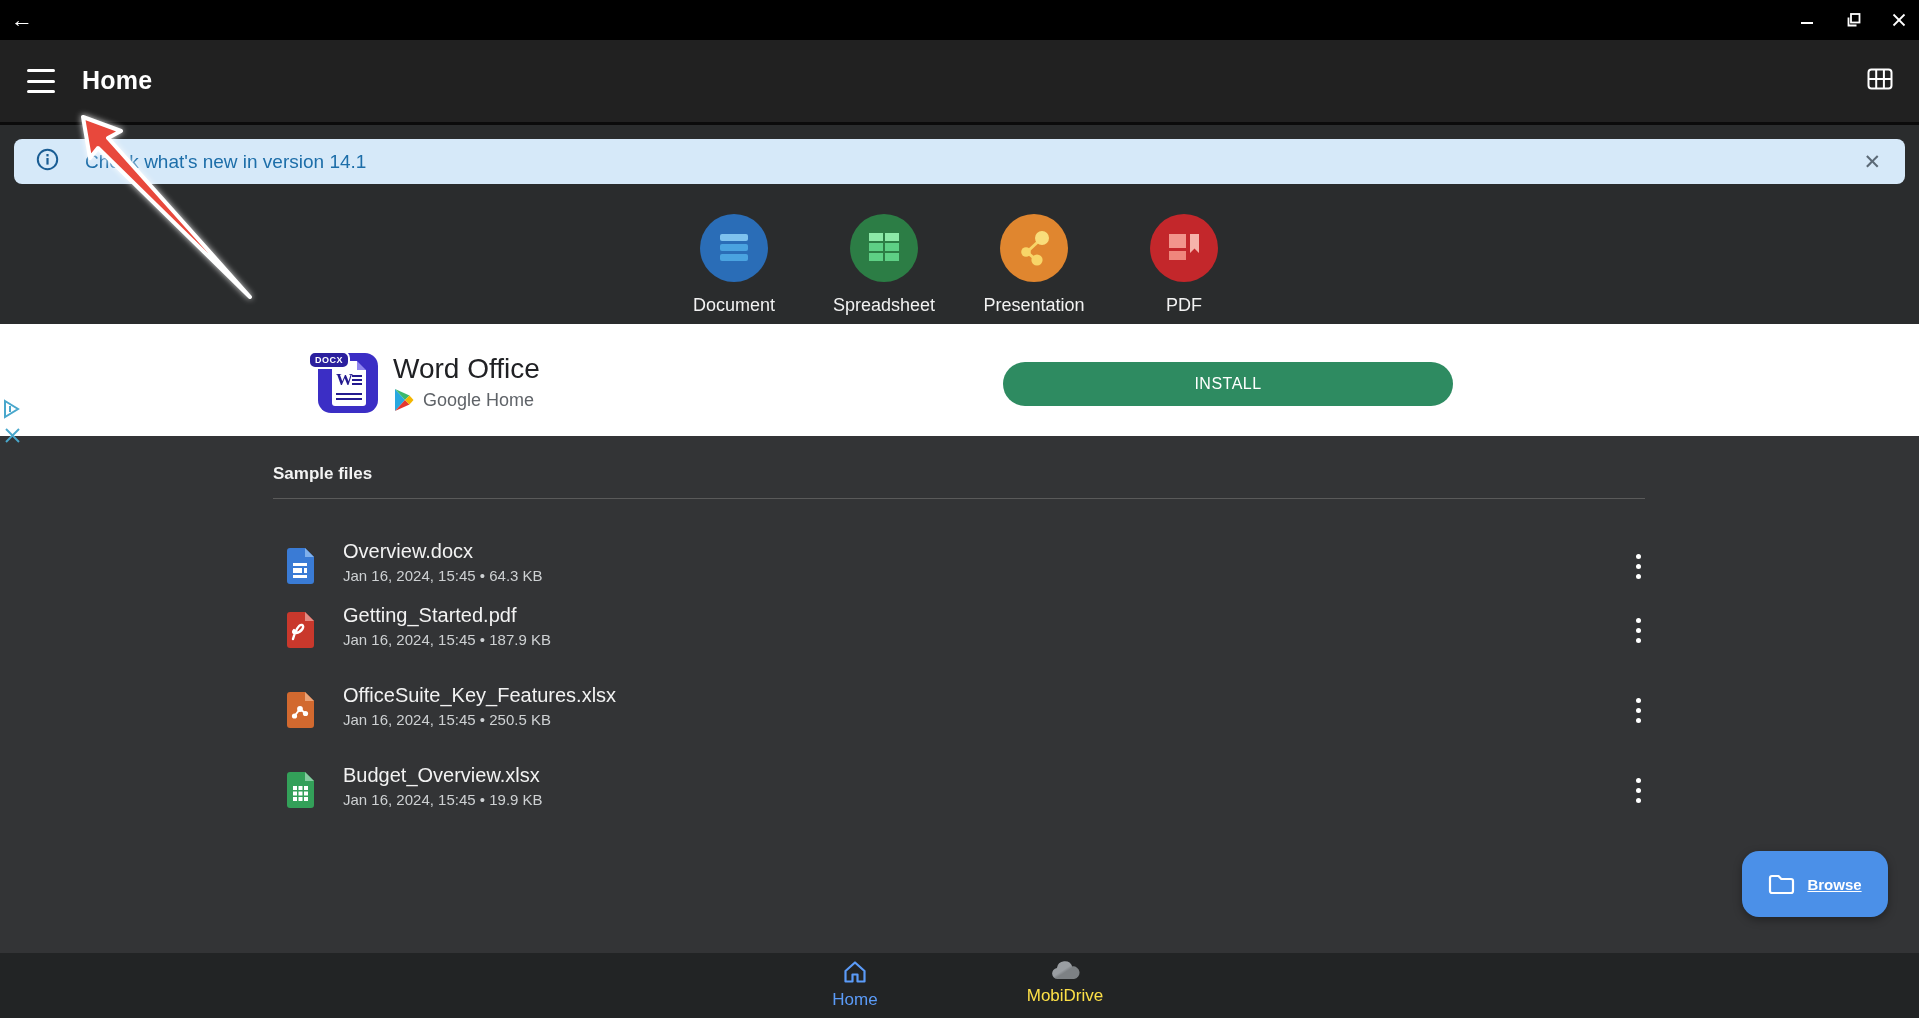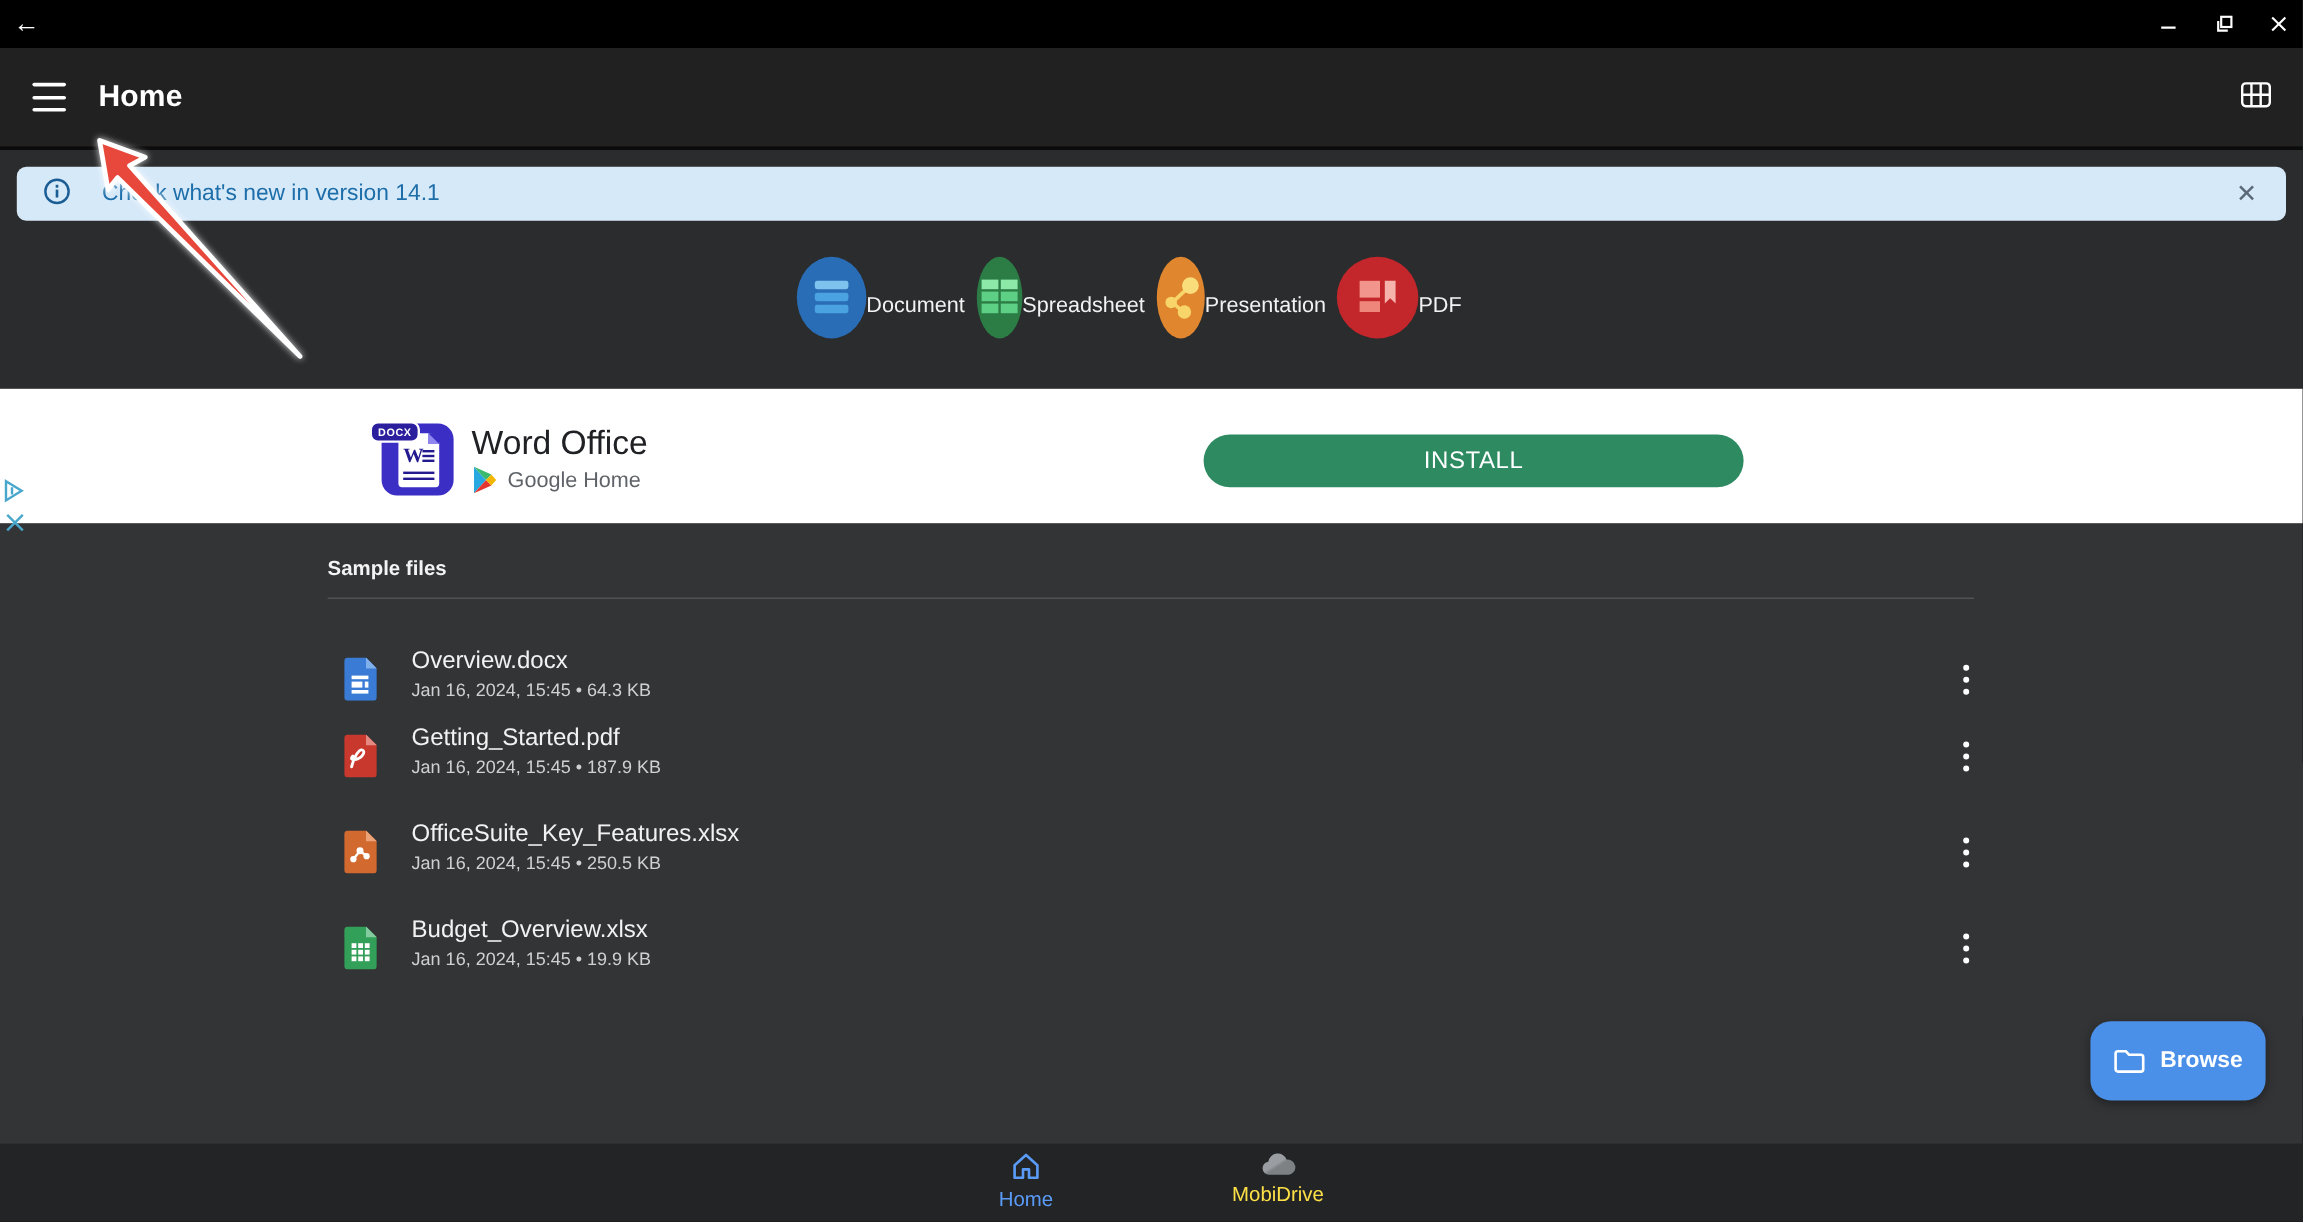--- a/index.html
+++ b/index.html
@@ -27,21 +27,21 @@
   .upper{position:absolute;left:0;top:125px;width:1919px;height:199px;background:#2a2c2d;}
 
   
   .banner{position:absolute;left:14px;top:14px;width:1891px;height:45px;background:#d6e9f9;
           border-radius:8px;display:flex;align-items:center;}
   .banner-info{margin-left:22px;flex:0 0 auto;}
   .banner-text{margin-left:26px;color:#1d6ea9;font-size:19px;flex:1 1 auto;}
   .banner-close{flex:0 0 auto;margin-right:24px;color:#5c6a77;font-size:21px;line-height:21px;cursor:pointer;}
 
   
-  .shortcut{position:absolute;top:89px;width:140px;display:flex;flex-direction:row;align-items:center;cursor:pointer;}
+  .shortcut{position:absolute;top:89px;width:140px;display:flex;flex-direction:column;align-items:center;cursor:pointer;}
   .shortcut .circle{width:68px;height:68px;border-radius:50%;display:flex;align-items:center;justify-content:center;}
   .shortcut .s-label{margin-top:13px;color:#f2f2f2;font-size:18px;}
   .c-doc{background:#2a6db7;} .c-sheet{background:#2c7d45;} .c-pres{background:#e0862f;} .c-pdf{background:#c3272b;}
 
   
   .ad{position:absolute;left:0;top:324px;width:1919px;height:112px;background:#ffffff;}
   .adchoices{position:absolute;left:2px;top:74px;}
   .ad-appicon{position:absolute;left:318px;top:29px;width:60px;height:60px;background:#3b2ec5;
               border-radius:13px;}
   .ad-page{position:absolute;left:14px;top:8px;width:34px;height:45px;background:#fff;border-radius:3px 8px 3px 3px;}
@@ -50,38 +50,38 @@
   .ad-page .w{position:absolute;left:4px;top:9px;color:#241a8f;font-size:17px;font-weight:700;font-family:"Liberation Serif",serif;}
   .ad-page .wl{position:absolute;right:4px;width:10px;height:2px;background:#241a8f;}
   .ad-page .bl{position:absolute;left:4px;right:4px;height:2px;background:#241a8f;}
   .ad-badge{position:absolute;left:-10px;top:-2px;background:#2b1f9e;border:2px solid #fff;border-radius:7px;
             color:#fff;font-size:9px;font-weight:700;padding:2px 5px;letter-spacing:.5px;}
   .ad-name{position:absolute;left:393px;top:353px;color:#202124;font-size:28px;}
   .ad-play{position:absolute;left:394px;top:389px;display:flex;align-items:center;gap:9px;}
   .ad-play span{color:#5f6368;font-size:18px;}
   .install-btn{position:absolute;left:1003px;top:362px;width:450px;height:44px;background:#2e8b61;
                border-radius:22px;display:flex;align-items:center;justify-content:center;cursor:pointer;}
-  .install-btn span{color:#fff;font-size:20px;letter-spacing:.5px;}
+  .install-btn span{color:#fff;font-size:16px;letter-spacing:.5px;}
 
   
   .sample-header{position:absolute;left:273px;top:464px;color:#f3f3f3;font-size:17px;font-weight:700;}
   .sample-divider{position:absolute;left:273px;top:498px;width:1372px;height:1px;background:#5a5a5a;}
   .file-row{position:absolute;left:273px;width:1372px;height:80px;cursor:pointer;}
   .file-icon{position:absolute;left:13px;top:22px;}
   .file-name{position:absolute;left:70px;top:14px;color:#f2f2f2;font-size:20px;}
   .file-meta{position:absolute;left:70px;top:41px;color:#ced1d3;font-size:15px;}
   .row-menu{position:absolute;left:1352px;top:23px;width:26px;height:34px;display:flex;flex-direction:column;
             align-items:center;justify-content:center;gap:5px;cursor:pointer;}
   .row-menu i{width:5px;height:5px;border-radius:50%;background:#fff;}
 
   
   .fab{position:absolute;left:1742px;top:851px;width:146px;height:66px;background:#4b90e8;border-radius:17px;
        display:flex;align-items:center;justify-content:center;gap:12px;cursor:pointer;
        box-shadow:0 3px 8px rgba(0,0,0,.35);}
-  .fab span{color:#fff;font-size:19px;font-weight:700;}
+  .fab span{color:#fff;font-size:15px;font-weight:700;text-decoration:underline;}
 
   
   .bottomnav{position:absolute;left:0;top:953px;width:1919px;height:65px;background:#222425;}
   .nav-item{position:absolute;top:6px;width:140px;display:flex;flex-direction:column;align-items:center;cursor:pointer;}
   .nav-item .n-label{margin-top:5px;font-size:17px;}
   .nav-home{left:785px;} .nav-home .n-label{color:#5b9bf8;}
   .nav-mobidrive{left:995px;} .nav-mobidrive .n-label{color:#fde047;}
 
   
   .annot{position:absolute;left:0;top:0;width:1919px;height:1018px;pointer-events:none;z-index:60;}

